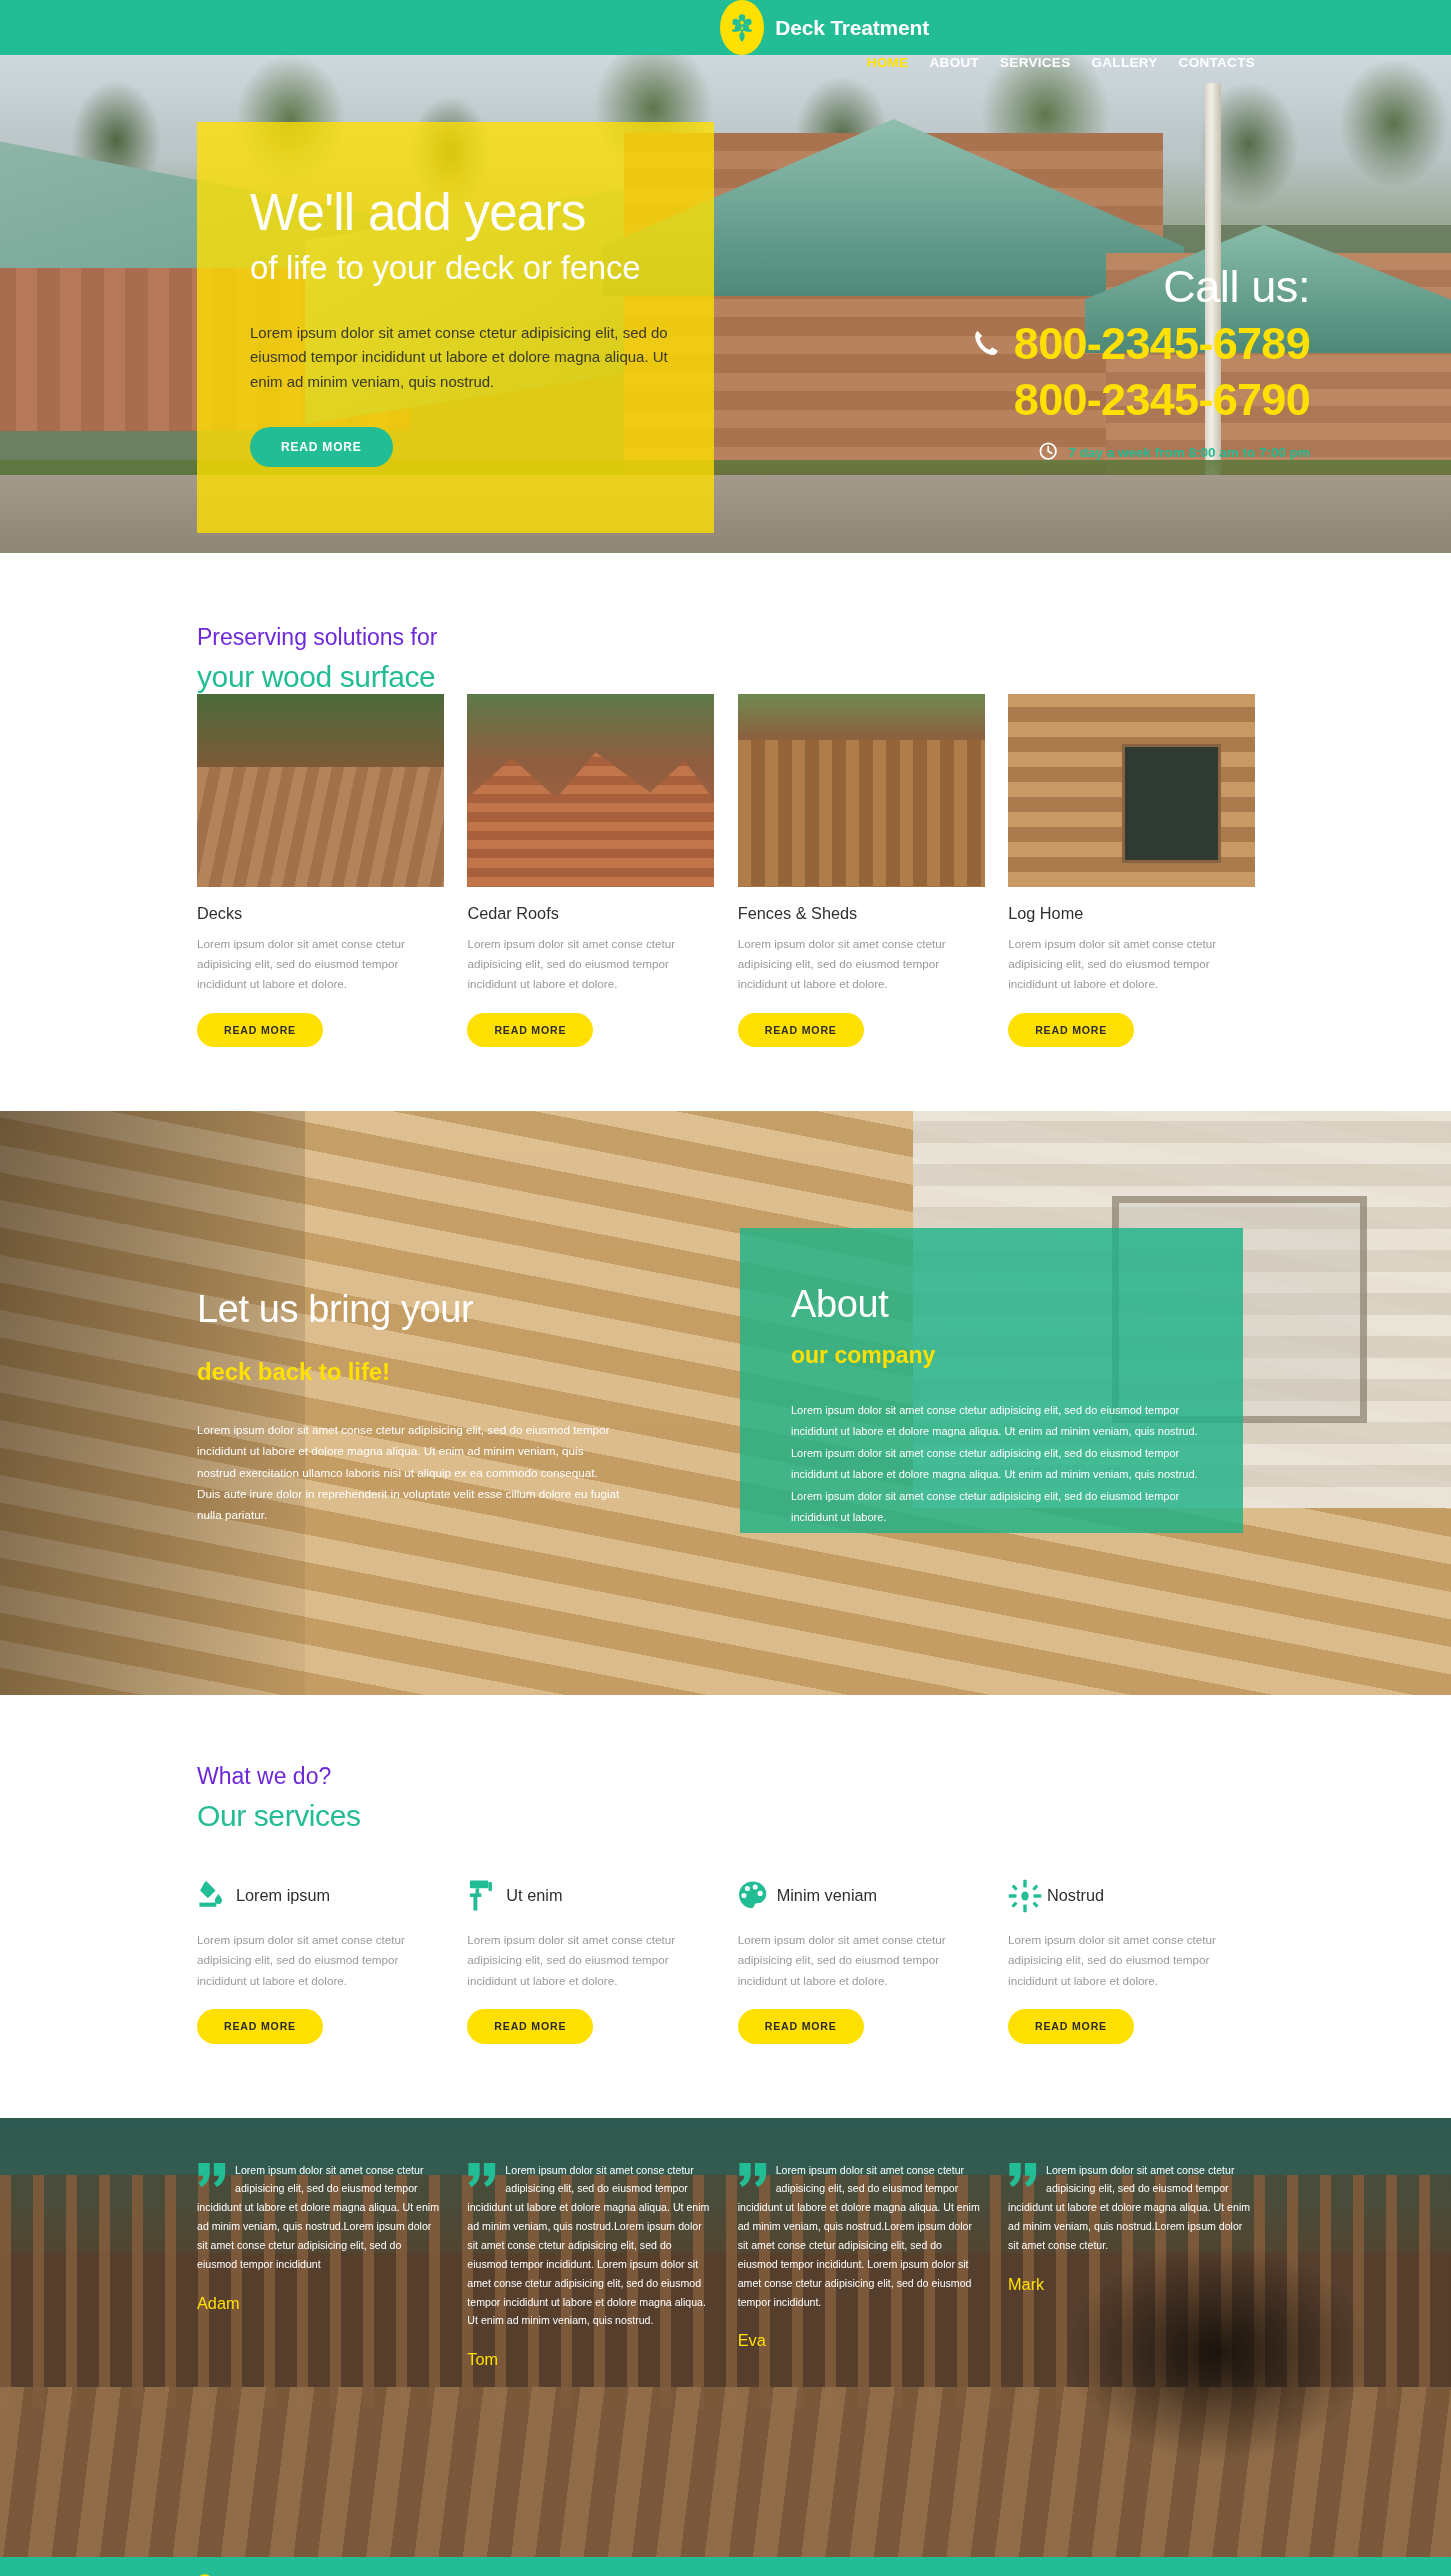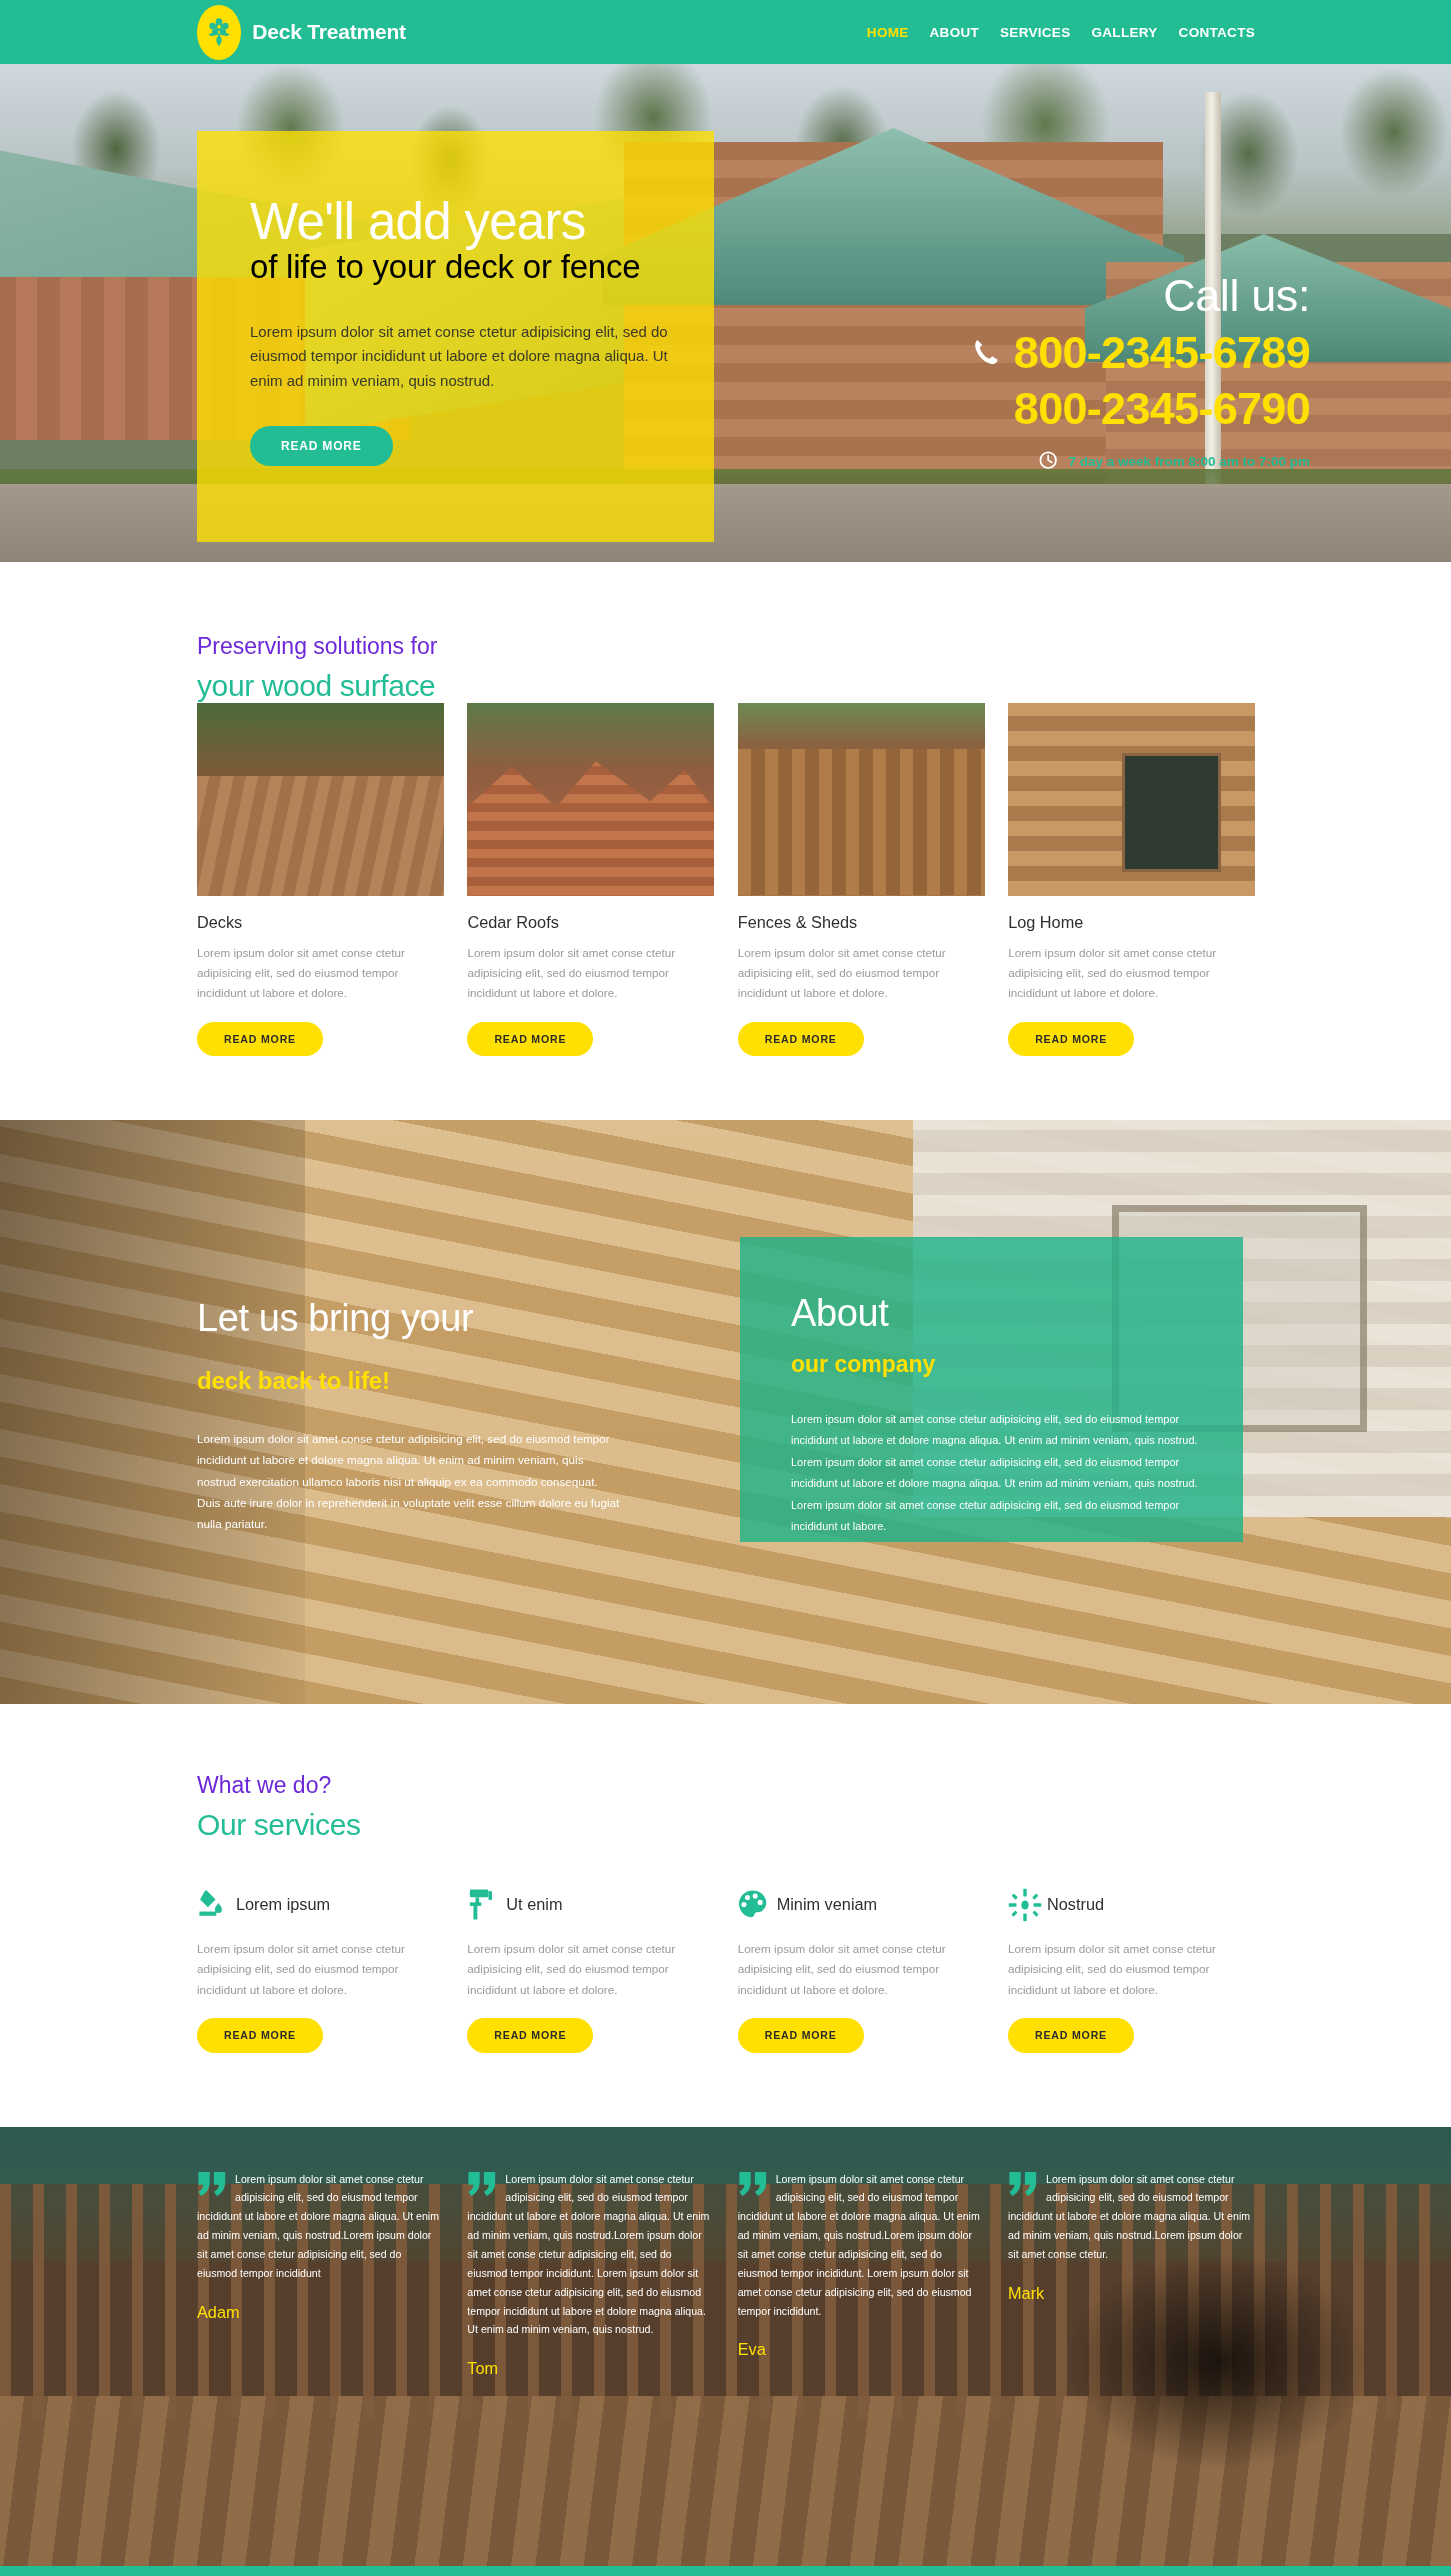--- a/index.html
+++ b/index.html
@@ -7,23 +7,23 @@
   body {
     font-family:"Liberation Sans", sans-serif;
     background:#ffffff;
     color:#333;
     -webkit-font-smoothing:antialiased;
   }
   .page { width:1452px; position:relative; overflow:hidden; }
 
   
   .header {
-    height:64px; background:#22bd95;
+    height:55px; background:#22bd95;
     display:flex; align-items:center;
-    position:relative; z-index:40;
+    position:relative; z-index:40;flex-direction:column;
   }
   .logo-wrap { display:flex; align-items:center; margin-left:197px; }
   .logo-badge {
     width:44px; height:55px; border-radius:50%;
     background:#ffe000; display:flex; align-items:center; justify-content:center;
     margin-top:0;
   }
   .logo-badge svg { display:block; }
   .logo-text {
     color:#ffffff; font-size:21px; font-weight:bold; margin-left:11.3px;
@@ -108,21 +108,21 @@
     position:absolute; left:197px; top:67px; width:517px; height:411px;
     background:rgba(255,224,0,.78);
     z-index:5;
   }
   .hero-inner { padding:65px 0 0 53px; width:100%; }
   .hero-h1 {
     color:#ffffff; font-size:51px; font-weight:normal; line-height:1.02;
     letter-spacing:-0.7px;
   }
   .hero-h2 {
-    color:#000000; font-size:33px; font-weight:normal; 
+    color:#ffffff; font-size:33px; font-weight:normal; margin-top:10px;
     letter-spacing:-0.2px;
   }
   .hero-p {
     color:#3a3a2a; font-size:15px; line-height:1.62; margin-top:34px; width:418px;
   }
   .btn-teal {
     display:inline-block; margin-top:33px;
     background:#22bd95; color:#ffffff; font-size:12px; font-weight:bold;
     letter-spacing:0.8px; padding:12.8px 31px; border-radius:28px;
     border:none; cursor:pointer; font-family:"Liberation Sans", sans-serif;

